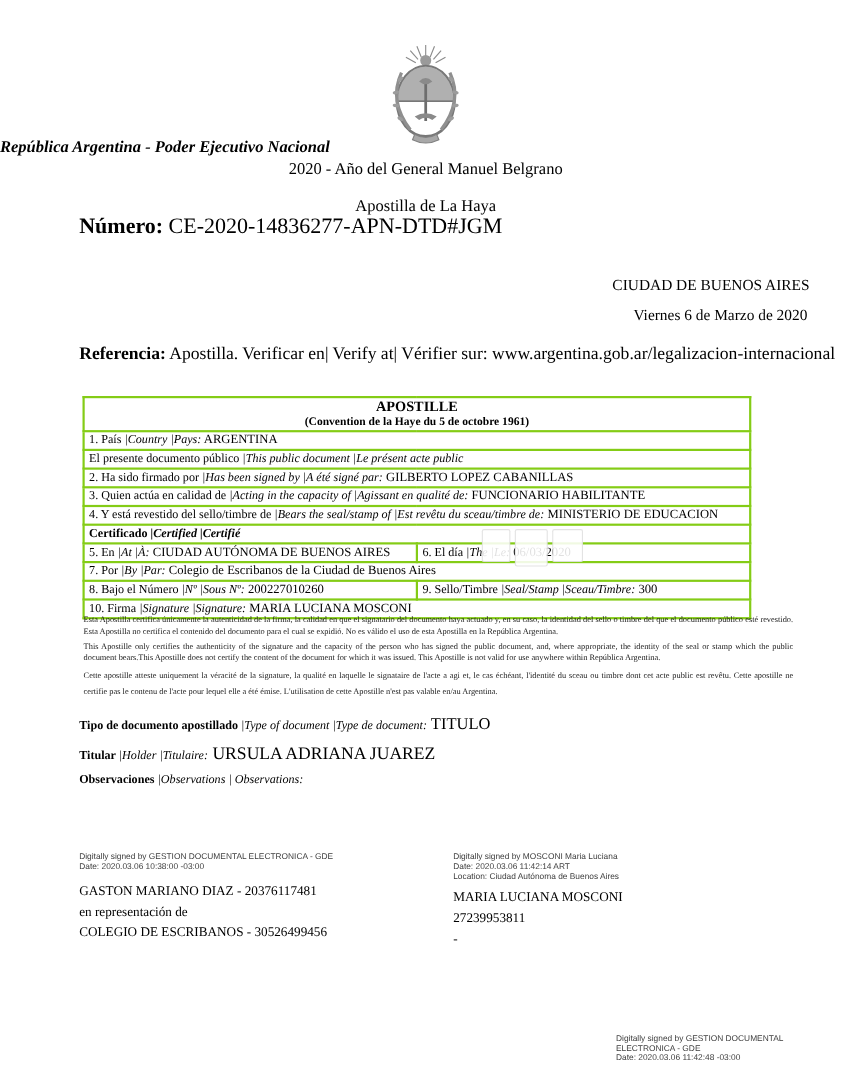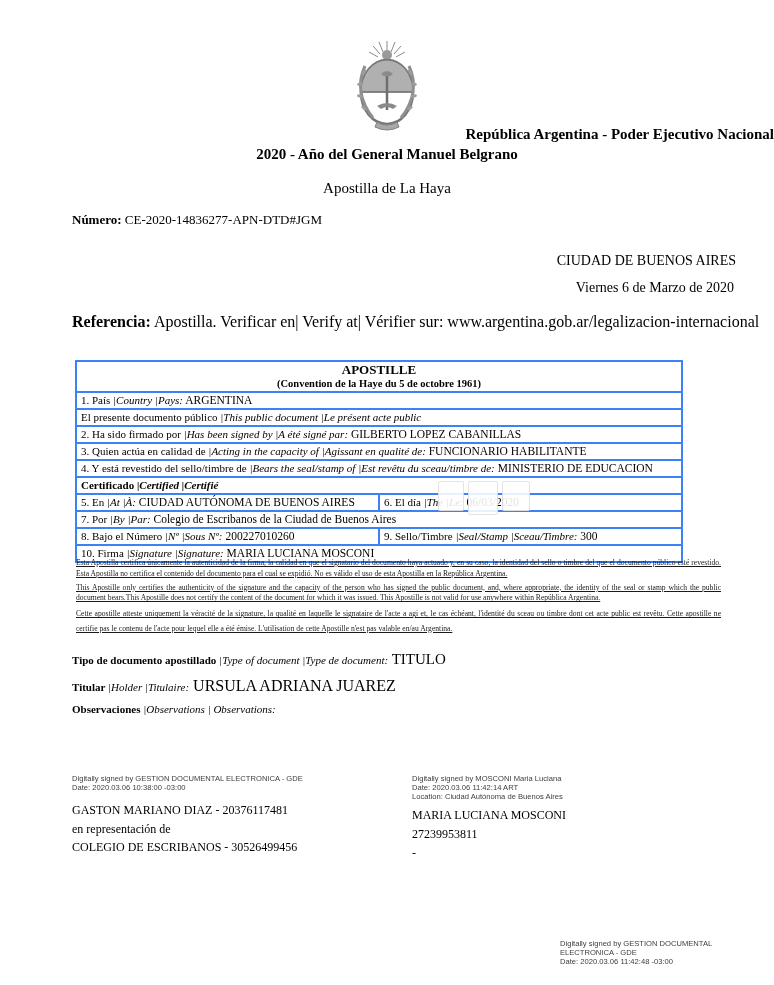--- a/index.html
+++ b/index.html
@@ -8,36 +8,36 @@
     width:774px; height:985px; position:relative;
     font-family:"Liberation Serif", serif; color:#000;
     overflow:hidden;
   }
   .page { position:absolute; inset:0; background:#fff; }
 
   
   .arms { position:absolute; top:40px; left:50%; transform:translateX(-50%); width:96px; height:92px; }
 
   
-  .hdr-line1 { position:absolute; top:126px; left:0; width:100%; text-align:right; font-weight:bold; font-size:15px; }
-  .hdr-line2 { position:absolute; top:146px; left:0; width:100%; text-align:center; font-size:15px;font-weight:bold; }
+  .hdr-line1 { position:absolute; top:126px; left:0; width:100%; text-align:left; font-weight:bold; font-size:15px;font-style:italic; }
+  .hdr-line2 { position:absolute; top:146px; left:0; width:100%; text-align:center; font-size:15px; }
   .doc-title { position:absolute; top:180px; left:0; width:100%; text-align:center; font-weight:normal; font-size:15px; }
 
-  .numero-line { position:absolute; top:212px; left:72px; font-size:13px; }
+  .numero-line { position:absolute; top:195px; left:72px; font-size:20px; }
   .numero-line .lbl { font-weight:bold; }
 
   .city-line { position:absolute; top:253px; right:38px; font-size:14px; }
   .date-line { position:absolute; top:280px; right:40px; font-size:14px; }
 
   .ref-line { position:absolute; top:313px; left:72px; font-size:16px; }
   .ref-line .lbl { font-weight:bold; }
 
   
   table.apostille { position:absolute; top:360px; left:75px; width:608px; border-collapse:collapse; table-layout:fixed; }
-  table.apostille td { border:2px solid #3b82f6; padding:1px 4px 2px 4px; font-size:11px; vertical-align:middle; }
+  table.apostille td { border:2px solid #84cc16; padding:1px 4px 2px 4px; font-size:11px; vertical-align:middle; }
   td.t-head { text-align:center; padding:3px 4px; }
   .t-title { font-weight:bold; font-size:13px; line-height:1.15; }
   .t-sub { font-weight:bold; font-size:10.5px; }
   .t-cert { text-align:left; font-weight:bold; }
   .it { font-style:italic; }
   .val { font-size:11.5px; }
   .c-left { width:54.5%; }
   .c-right { width:45.5%; }
 
   
@@ -49,21 +49,21 @@
   .watermark .wm-block {
     background:rgba(255,255,255,0.88); border:1px solid rgba(200,200,200,0.5);
     border-radius:2px;
   }
   .wm-a { width:26px; height:30px; }
   .wm-b { width:30px; height:34px; margin-top:4px; }
   .wm-c { width:28px; height:30px; }
 
   
   .disclaimer { position:absolute; top:558px; left:76px; width:645px; font-size:7.6px; line-height:1.42; color:#1a1a1a; text-align:justify; }
-  .disclaimer p { margin-bottom:3px;text-decoration:underline; }
+  .disclaimer p { margin-bottom:3px; }
   .disclaimer p.fr { line-height:1.9; }
 
   
   .docinfo { position:absolute; top:646px; left:72px; font-size:11px; line-height:1.75; }
   .docinfo .lbl { font-weight:bold; }
   .docinfo .big { font-size:15px; }
   .docinfo .bigger { font-size:16px; }
 
   
   .sig-meta { font-family:"Liberation Sans", sans-serif; font-size:7.6px; line-height:1.2; color:#3d3d3d; }

